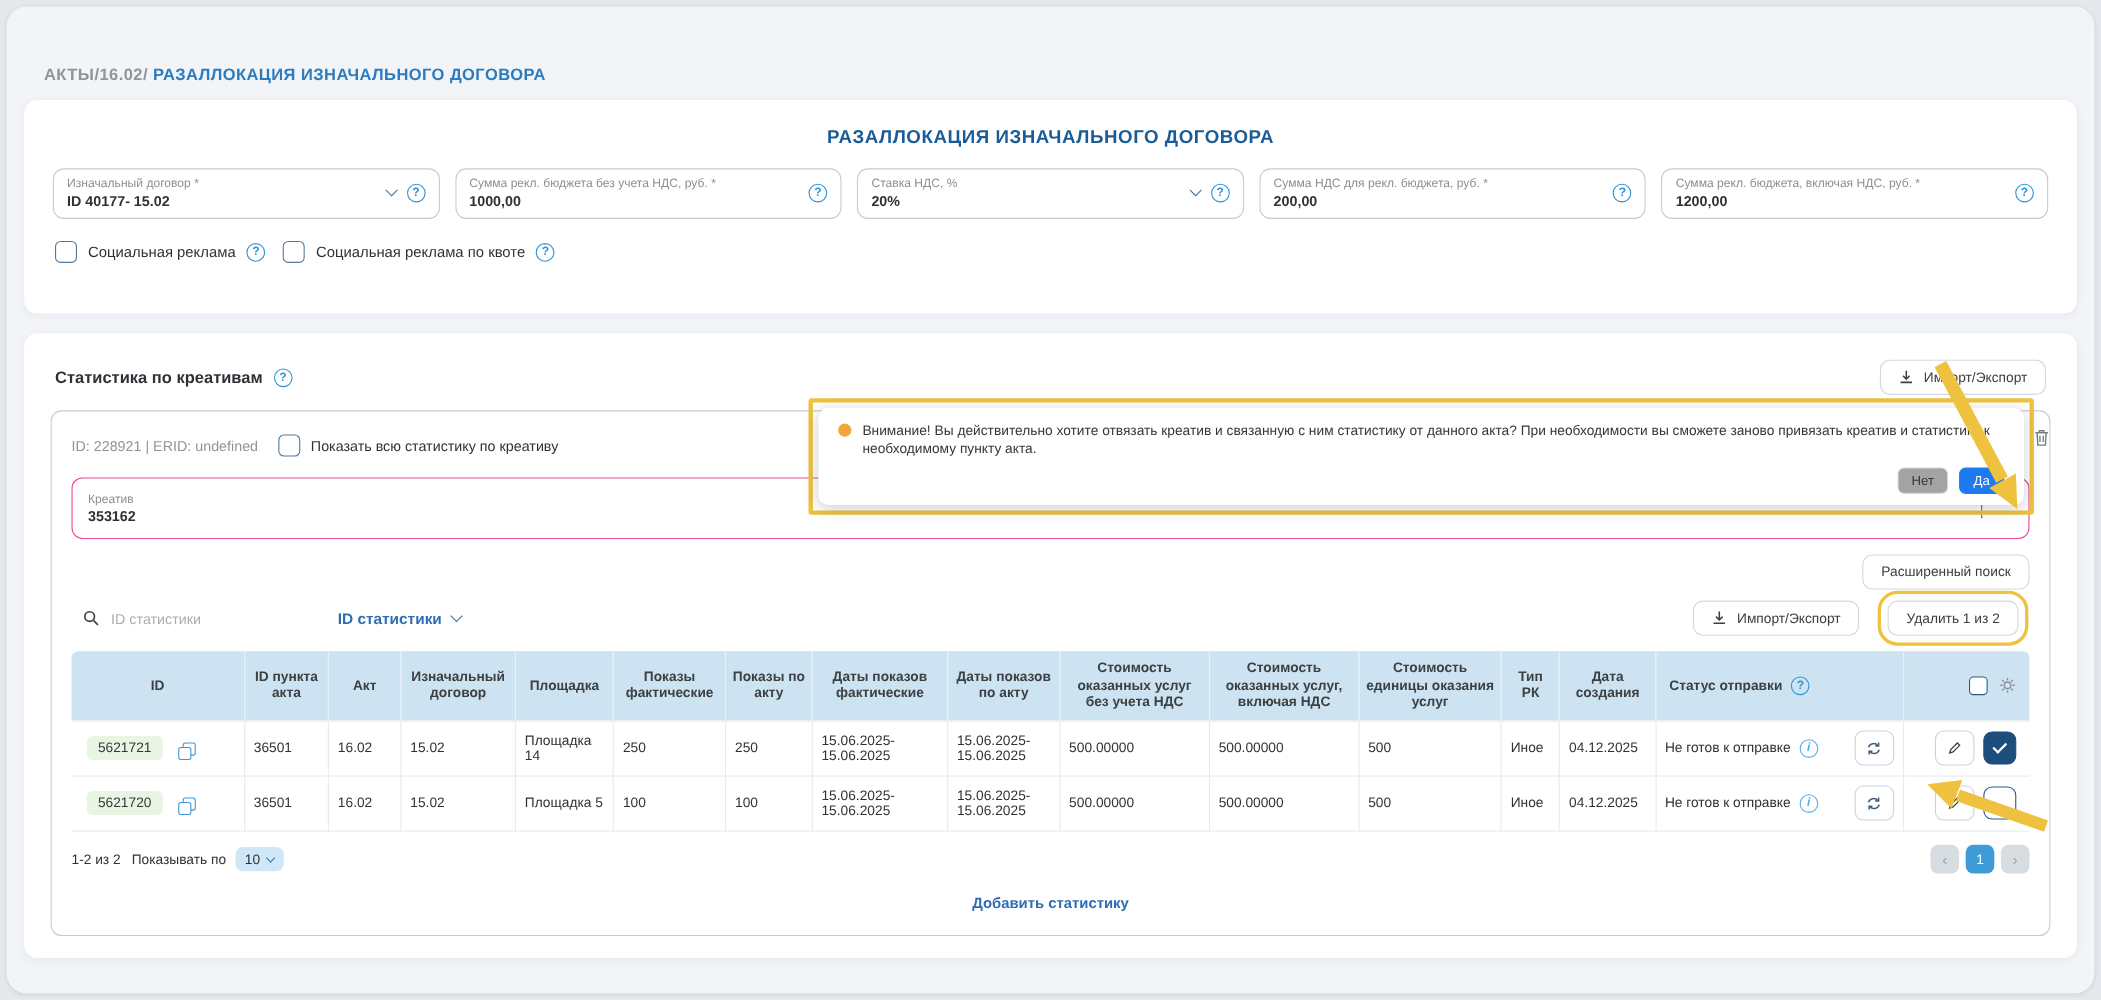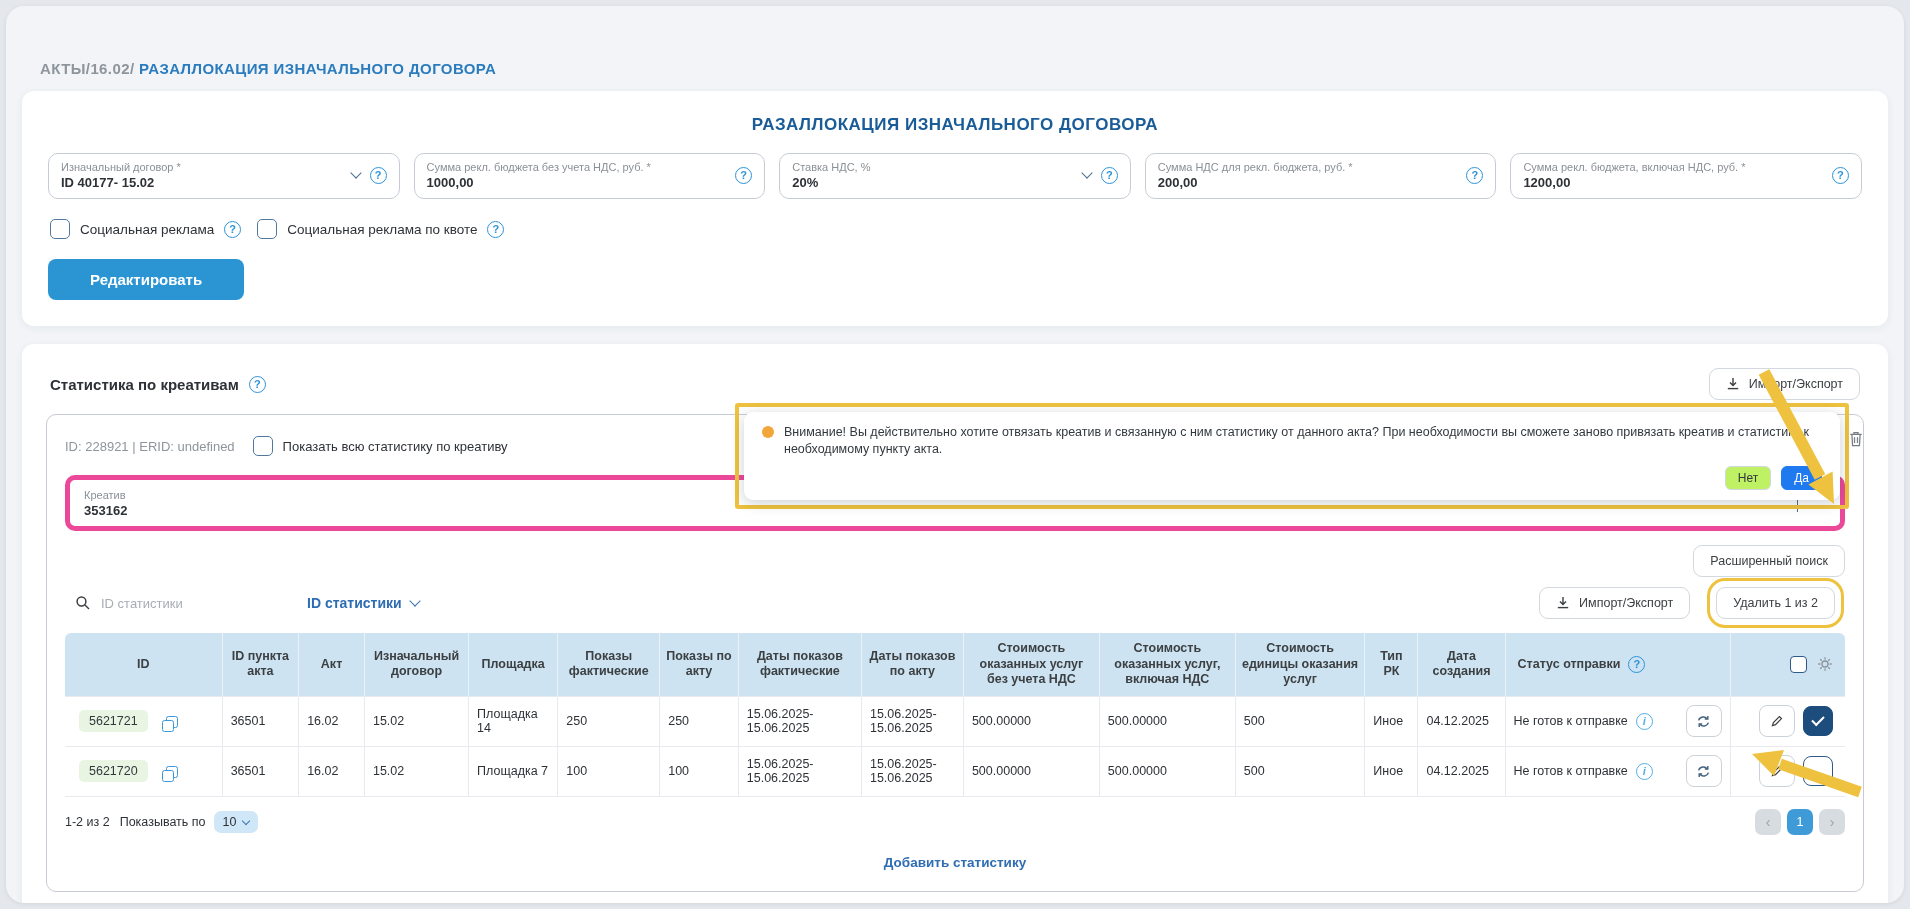--- a/index.html
+++ b/index.html
@@ -80,21 +80,21 @@
   
   .panel {
     border:1px solid #c7ccd4; border-radius:10px; margin-top:2px;
     padding:14px 18px 0; position:relative; background:#fff;
   }
   .panel-top-row { display:flex; align-items:center; gap:18px; min-height:34px; }
   .id-erid { font-size:13px; color:#8f959c; }
   .show-all { display:flex; align-items:center; gap:10px; font-size:13px; color:#2e3237; }
 
   .kreativ-field {
-    border:5px solid #ec4899; border-radius:10px; margin-top:12px;
+    border:1px solid #ec4899; border-radius:10px; margin-top:12px;
     padding:7px 14px; display:flex; align-items:center; min-height:56px;
   }
   .kreativ-main { flex:1; }
 
   .adv-row { display:flex; justify-content:flex-end; margin-top:14px; }
   .search-row { display:flex; align-items:center; margin-top:10px; }
   .search-box { display:flex; align-items:center; gap:10px; margin-left:10px; }
   .search-input {
     border:none; outline:none; font-size:13px; color:#2e3237; width:140px;
     font-family:inherit; background:transparent;
@@ -173,21 +173,21 @@
   }
   .popup {
     background:#fff; border-radius:9px; box-shadow:0 3px 14px rgba(30,40,60,.22);
     padding:12px 18px 10px;
   }
   .popup-body { display:flex; align-items:flex-start; gap:10px; }
   .warn-dot { width:12px; height:12px; border-radius:50%; background:#f2a63a; margin-top:2px; flex:0 0 auto; }
   .warn-text { font-size:12.5px; color:#33383d; line-height:1.35; }
   .popup-buttons { display:flex; justify-content:flex-end; gap:10px; margin-top:8px; }
   .popup-btn { font-family:inherit; font-size:12px; border-radius:6px; padding:4px 12px; cursor:pointer; }
-  .popup-btn.no { background:#bef264; border:1px solid #d3d8de; color:#33383d; }
+  .popup-btn.no { background:#a3a3a3; border:1px solid #d3d8de; color:#33383d; }
   .popup-btn.yes { background:#1f7af0; border:1px solid #1f7af0; color:#fff; }
   .trash-btn {
     position:absolute; top:14px; right:-2px; z-index:15;
     background:transparent; border:none; cursor:pointer; padding:2px;
   }
   .kreativ-chev-wrap { margin-left:auto; padding-right:28px; }
 
   
   .annot-overlay { position:absolute; inset:0; pointer-events:none; z-index:50; }
 </style>
@@ -260,21 +260,20 @@
         <span>Социальная реклама</span>
         <span class="q-icon"></span>
       </div>
       <div class="checkbox-item">
         <span class="cb"></span>
         <span>Социальная реклама по квоте</span>
         <span class="q-icon"></span>
       </div>
     </div>
 
-    <button class="edit-btn">Редактировать</button>
   </div>
 
   <div class="card stats-card">
 
     <div class="stats-header">
       <div class="stats-title-wrap">
         <span class="stats-title">Статистика по креативам</span>
         <span class="q-icon"></span>
       </div>
       <button class="btn-outline">
@@ -450,21 +449,21 @@
           <tr>
             <td>
                 <div class="id-cell">
               <span class="id-badge">5621720</span>
               <span class="copy-icon"></span>
             </div>
               </td>
             <td>36501</td>
             <td>16.02</td>
             <td>15.02</td>
-            <td>Площадка 7</td>
+            <td>Площадка 5</td>
             <td>100</td>
             <td>100</td>
             <td>15.06.2025-15.06.2025</td>
             <td>15.06.2025-15.06.2025</td>
             <td>500.00000</td>
             <td>500.00000</td>
             <td>500</td>
             <td class="break-all">Иное</td>
             <td class="break-all">04.12.2025</td>
             <td>

